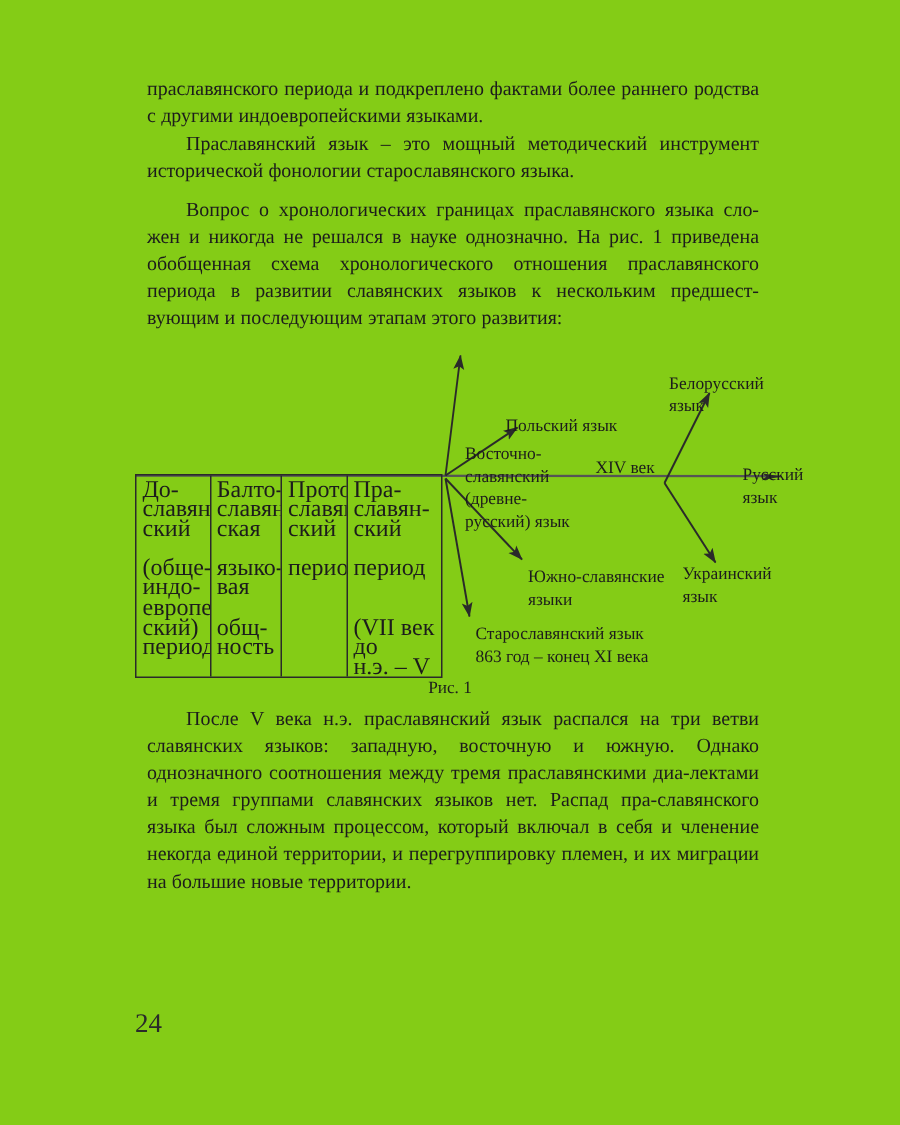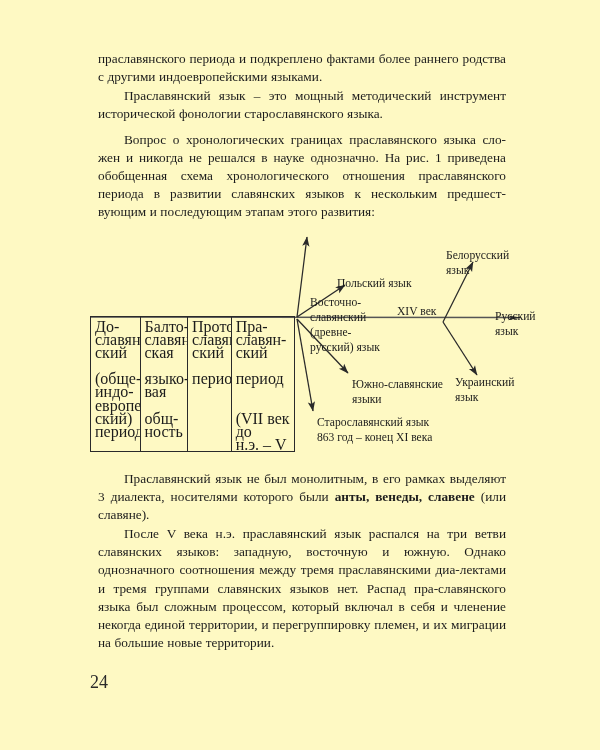--- a/index.html
+++ b/index.html
@@ -11,21 +11,21 @@
     width: 600px;
     height: 750px;
     position: relative;
     font-family: "Liberation Serif", "DejaVu Serif", serif;
     color: #1c1c1c;
     overflow: hidden;
   }
   .page {
     position: absolute;
     inset: 0;
-    background: #fef9c3;
+    background: #84cc16;
   }
 
   
   .textcol {
     position: absolute;
     left: 98px;
     width: 408px;
   }
   p.para {
     margin: 0 0 1px 0;
@@ -202,23 +202,23 @@
 
     <div class="fig-label" style="left:455px; top:160px;">Украинский
 язык</div>
 
     <div class="fig-label" style="left:352px; top:162px;">Южно-славянские
 языки</div>
 
     <div class="fig-label" style="left:317px; top:200px;">Старославянский язык
 863 год – конец XI века</div>
 
+    <div class="fig-caption">Рис. 1</div>
   </div>
 
   <div class="textcol" id="block-bot">
-    <p class="para"><span>Праславянский язык не был монолитным, в его рамках выделяют 3 диалекта, носителями которого были </span><b class="bold">анты, венеды, славене</b><span> (или славяне).</span></p>
 
     <p class="para">После V века н.э. праславянский язык распался на три ветви славянских языков: западную, восточную и южную. Однако однозначного соотношения между тремя праславянскими диа-лектами и тремя группами славянских языков нет. Распад пра-славянского языка был сложным процессом, который включал в себя и членение некогда единой территории, и перегруппировку племен, и их миграции на большие новые территории.</p>
   </div>
 
   <div class="page-number">24</div>
 
 </div>
 
 </body></html>

